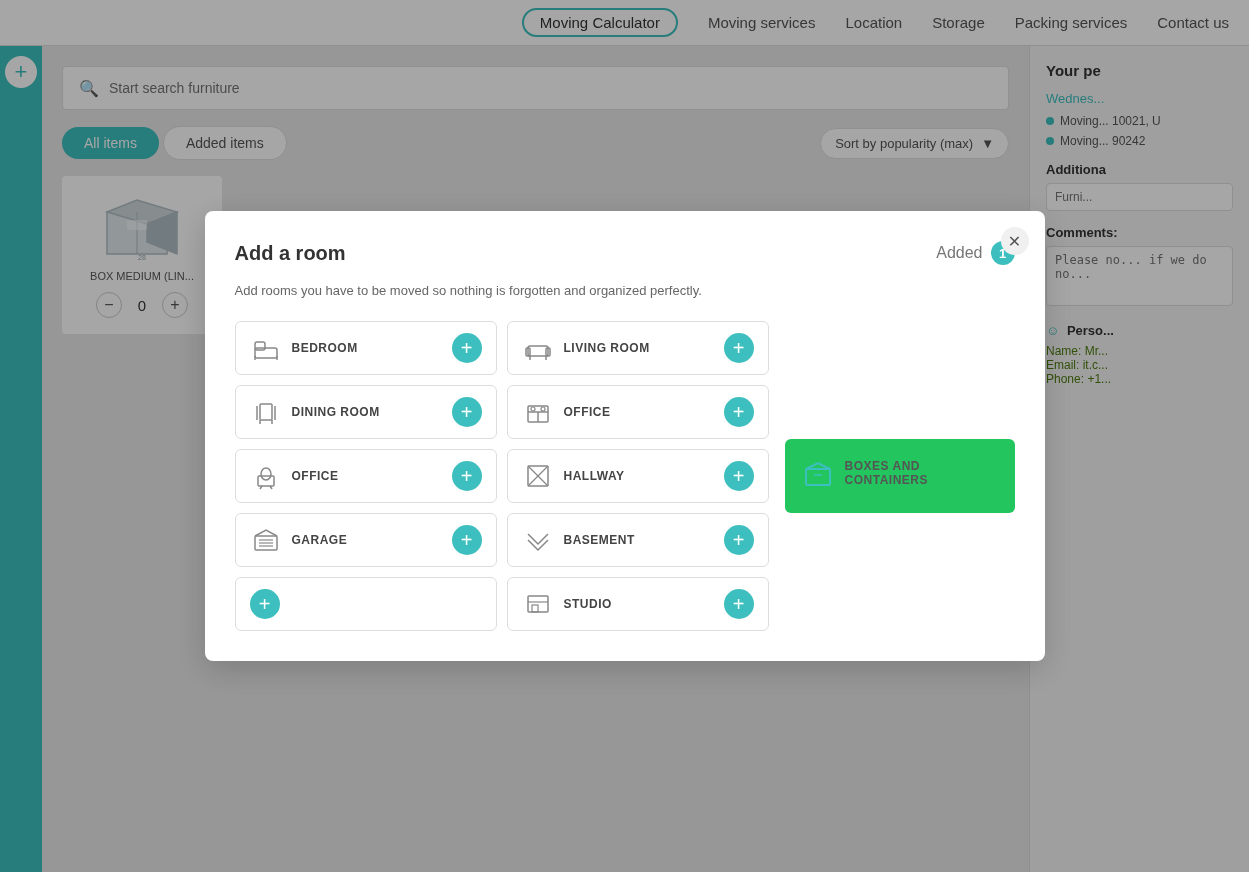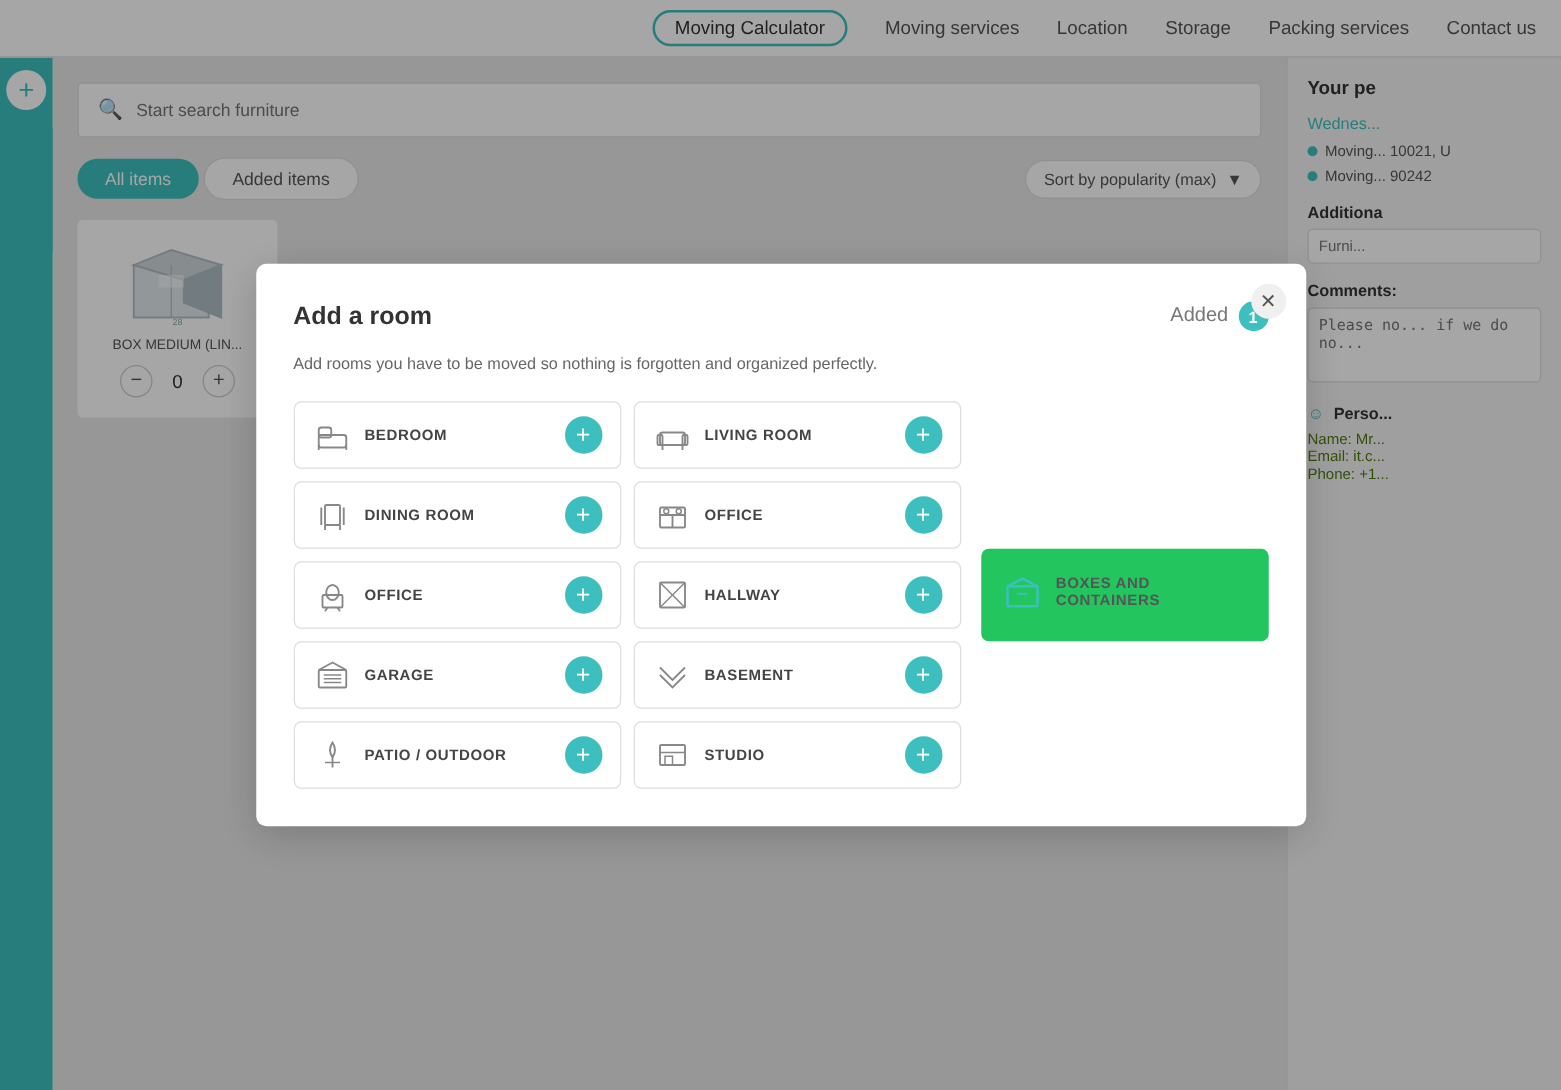--- a/index.html
+++ b/index.html
@@ -669,30 +669,20 @@
                   <polyline points="4,8 14,18 24,8" stroke="#888" stroke-width="1.5" fill="none"></polyline>
                   <polyline points="4,14 14,24 24,14" stroke="#888" stroke-width="1.5" fill="none"></polyline>
                 </svg>
             </div>
             <span class="room-name">BASEMENT</span>
           </div>
           <button class="room-add-btn">+</button>
         </div>
 
         <div class="room-item">
-          <div class="room-item-left">
-            <div class="room-icon">
-              <svg width="28" height="28" viewBox="0 0 28 28" fill="none">
-                  <path d="M14 4 Q18 10 14 16 Q10 10 14 4Z" stroke="#888" stroke-width="1.5" fill="none"></path>
-                  <line x1="14" y1="16" x2="14" y2="24" stroke="#888" stroke-width="1.5"></line>
-                  <line x1="8" y1="20" x2="20" y2="20" stroke="#888" stroke-width="1.2"></line>
-                </svg>
-            </div>
-            <span class="room-name">PATIO / OUTDOOR</span>
-          </div>
           <button class="room-add-btn">+</button>
         </div>
 
         <div class="room-item">
           <div class="room-item-left">
             <div class="room-icon">
               <svg width="28" height="28" viewBox="0 0 28 28" fill="none">
                   <rect x="4" y="6" width="20" height="16" rx="1" stroke="#888" stroke-width="1.5"></rect>
                   <line x1="4" y1="12" x2="24" y2="12" stroke="#888" stroke-width="1.2"></line>
                   <rect x="8" y="15" width="6" height="7" rx="0" stroke="#888" stroke-width="1.2"></rect>

